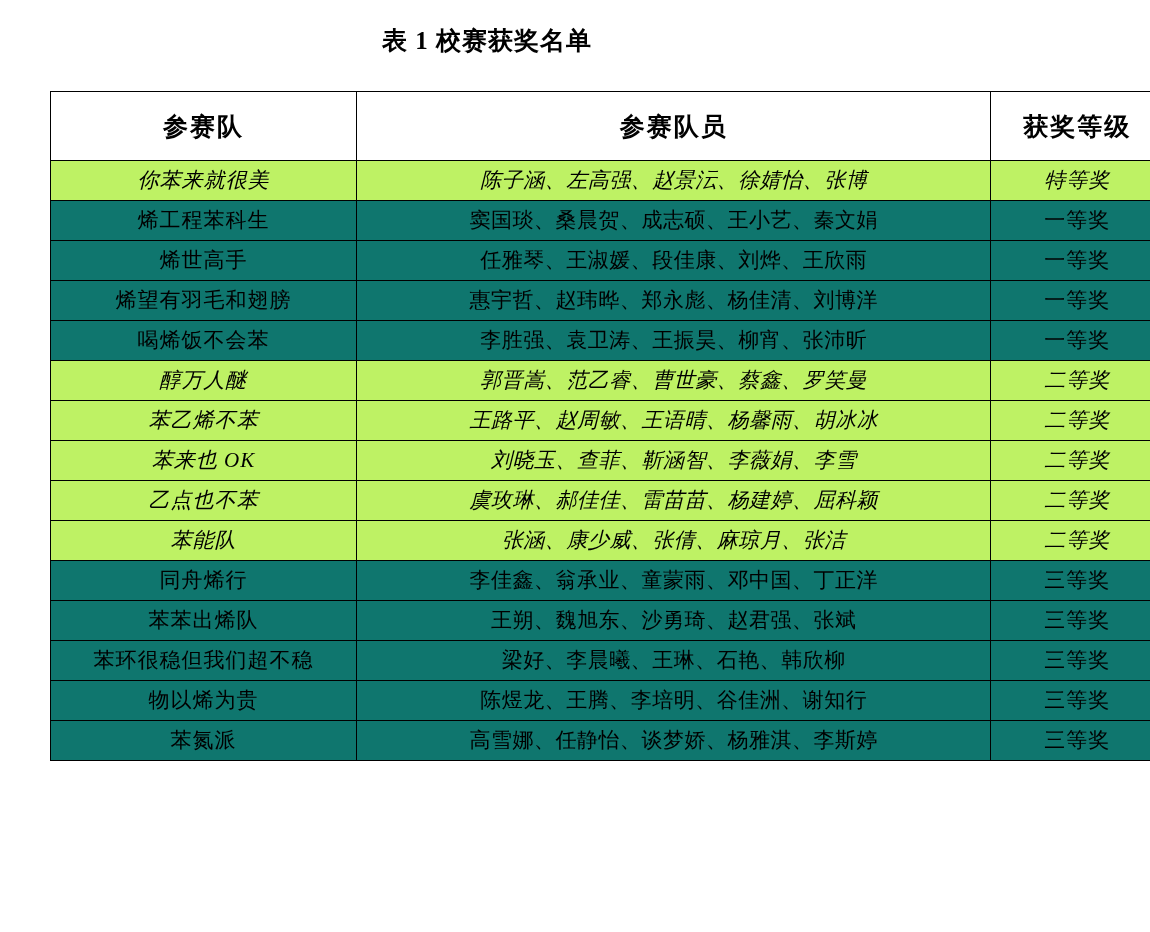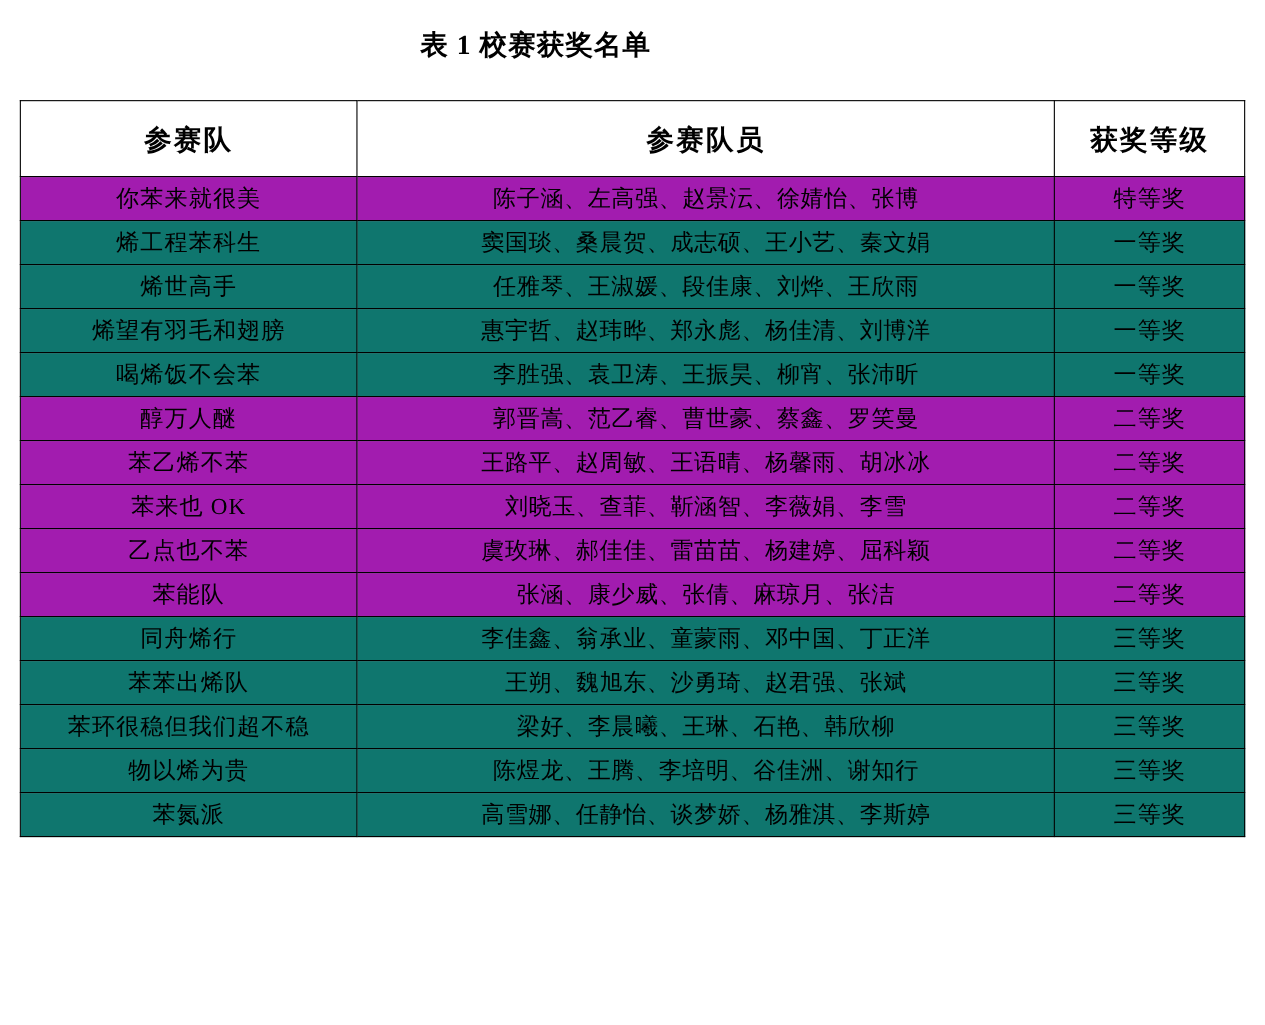--- a/index.html
+++ b/index.html
@@ -25,20 +25,21 @@
     text-align: center;
     font-size: 25px;
     font-weight: bold;
     letter-spacing: 1px;
     padding-top: 24px;
     padding-bottom: 18px;
     font-family: "Liberation Serif", "DejaVu Serif", serif;
   }
   .table-wrap {
     padding: 16px 18px;
+    margin-left: 32px;
   }
   table.award-table {
     border-collapse: collapse;
     width: 1114px;
     margin: 0 auto;
     table-layout: fixed;
   }
   table.award-table th,
   table.award-table td {
     border: 1px solid #000000;
@@ -56,21 +57,21 @@
   table.award-table td {
     font-size: 21px;
     height: 37px;
     line-height: 1.35;
     padding: 1px 4px;
   }
   col.c-team   { width: 27.5%; }
   col.c-member { width: 57.0%; }
   col.c-level  { width: 15.5%; }
 
-  tr.green td { background: #a21caf; }
+  tr.green td { background: #bef264; font-style: italic; }
   tr.peach td { background: #0f766e; }
 
   td.team   { letter-spacing: 1px; }
   td.member { letter-spacing: 0.5px; }
   td.level  { letter-spacing: 1px; }
   td.tall   { height: 74px; }
 </style>
 </head>
 <body>
 

